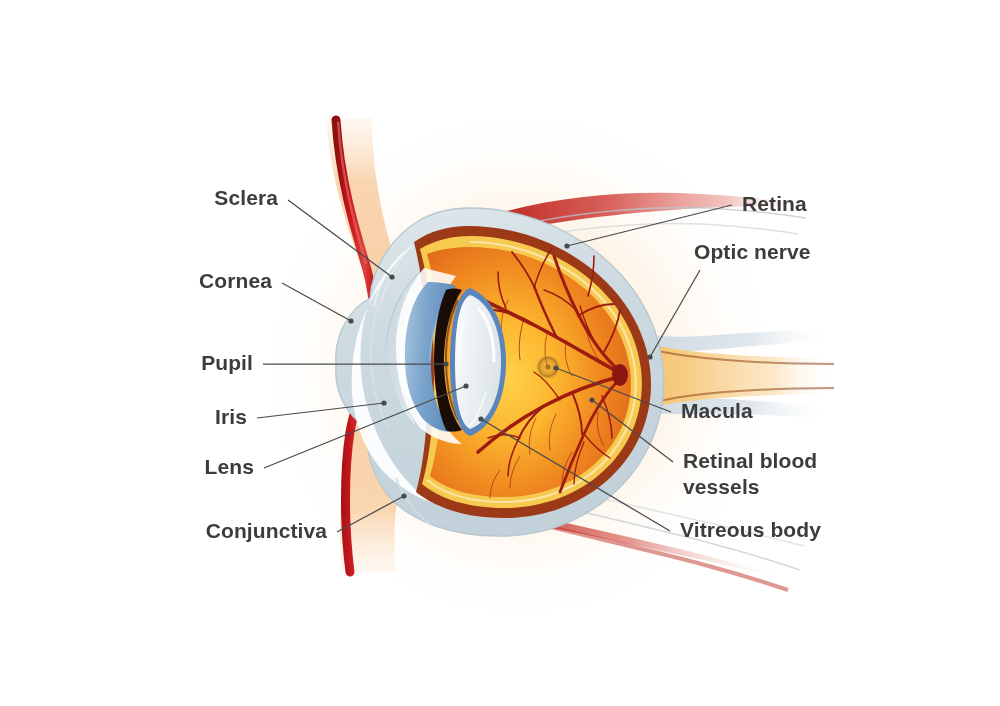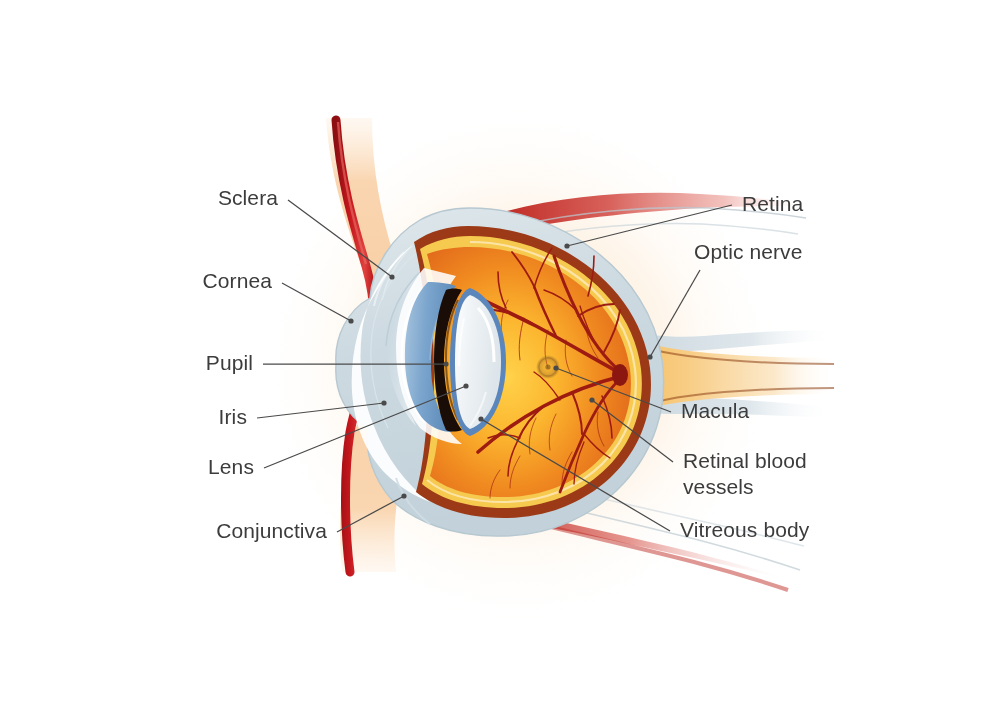--- a/index.html
+++ b/index.html
@@ -10,20 +10,21 @@
   }
   body {
     font-family: "Liberation Sans", sans-serif;
   }
   #stage {
     position: relative;
     width: 1000px;
     height: 706px;
     background: #ffffff;
     overflow: hidden;
+    font-weight: bold;
   }
   #eye-svg {
     position: absolute;
     left: 0;
     top: 0;
     width: 1000px;
     height: 706px;
     display: block;
   }
   .lbl {

